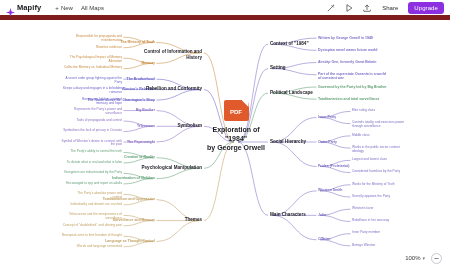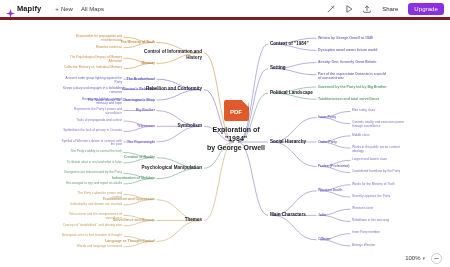--- a/index.html
+++ b/index.html
@@ -8,21 +8,21 @@
     font-family: "Liberation Sans", sans-serif;
     background: #ffffff;
     overflow: hidden;
   }
   #app { position: relative; width: 450px; height: 267px; background: #fff; }
 
   
   .topbar {
     position: absolute; top: 0; left: 0; width: 450px; height: 20px;
     background: #ffffff;
-    border-bottom: 3px solid #7f1d1d;
+    border-bottom: 5px solid #7f1d1d;
     display: flex; align-items: center;
     padding: 0 6px;
     z-index: 20;
   }
   .brand { display: flex; align-items: center; gap: 2px; margin-right: 10px; }
   .brand-mark { width: 9px; height: 9px; position: relative; }
   .brand-name {
     font-size: 7.5px; font-weight: bold; color: #17171c; letter-spacing: .1px;
   }
   .nav-link {

